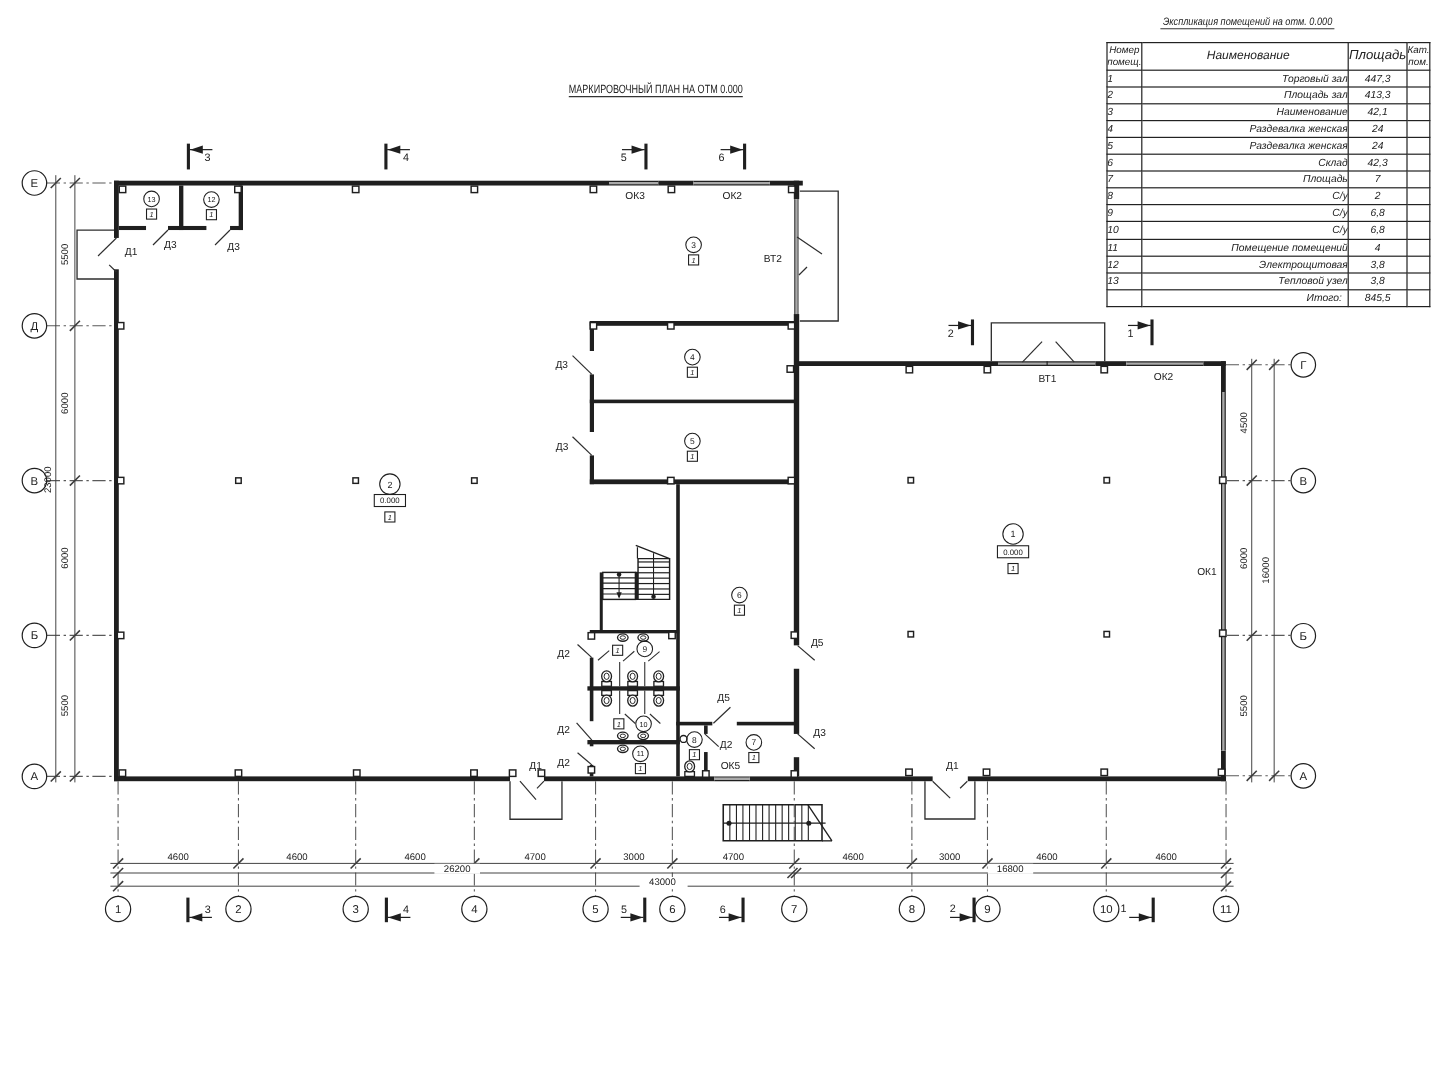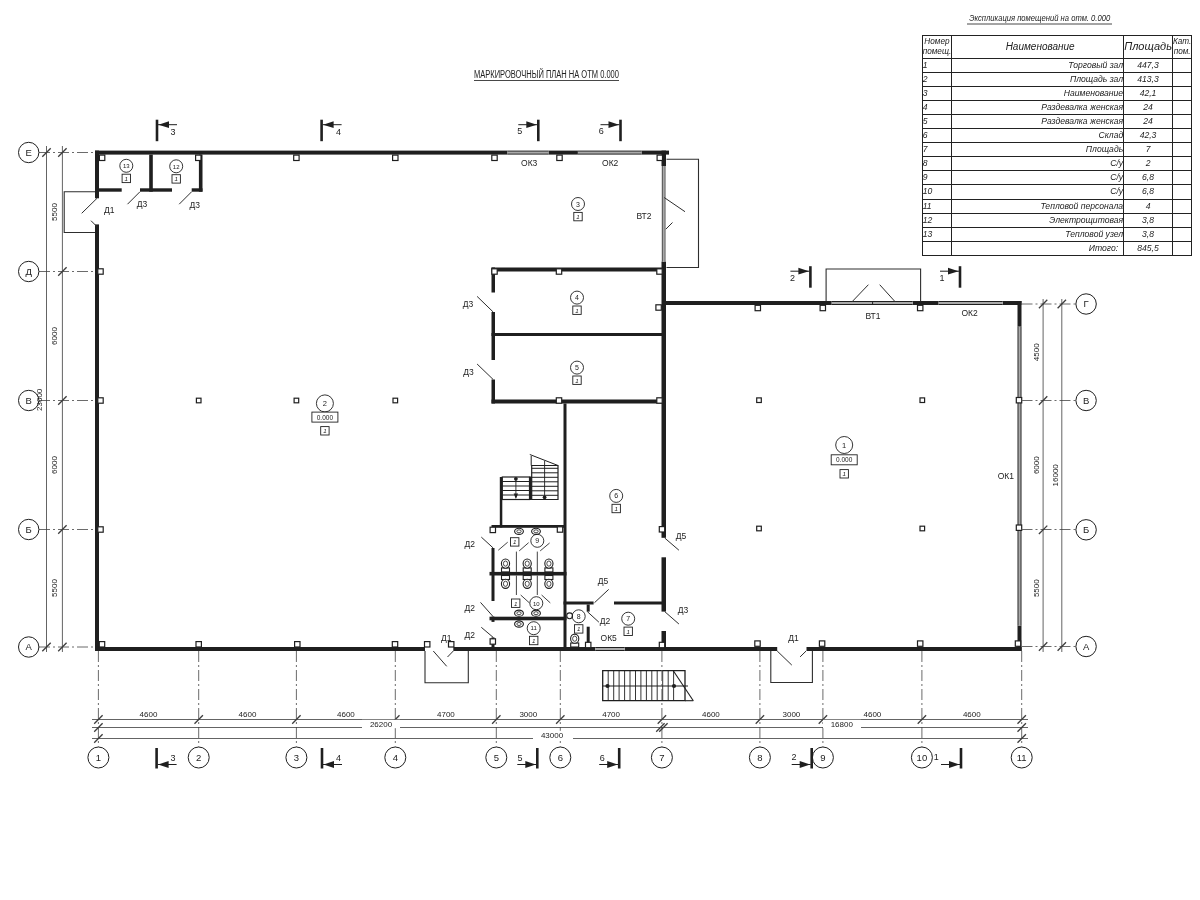--- a/index.html
+++ b/index.html
@@ -751,21 +751,21 @@
           <td class="ck"></td>
         </tr>
 <tr>
           <td class="cn">10</td>
           <td class="cname">С/у</td>
           <td class="car">6,8</td>
           <td class="ck"></td>
         </tr>
 <tr>
           <td class="cn">11</td>
-          <td class="cname">Тепловой персонала</td>
+          <td class="cname">Помещение помещений</td>
           <td class="car">4</td>
           <td class="ck"></td>
         </tr>
 <tr>
           <td class="cn">12</td>
           <td class="cname">Электрощитовая</td>
           <td class="car">3,8</td>
           <td class="ck"></td>
         </tr>
 <tr>

